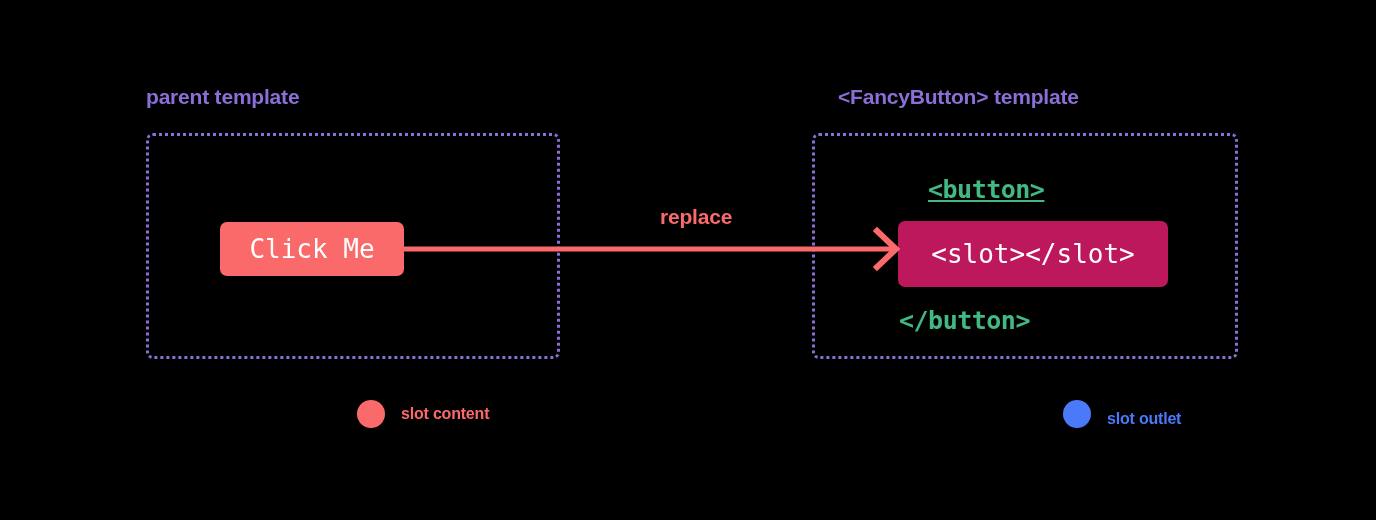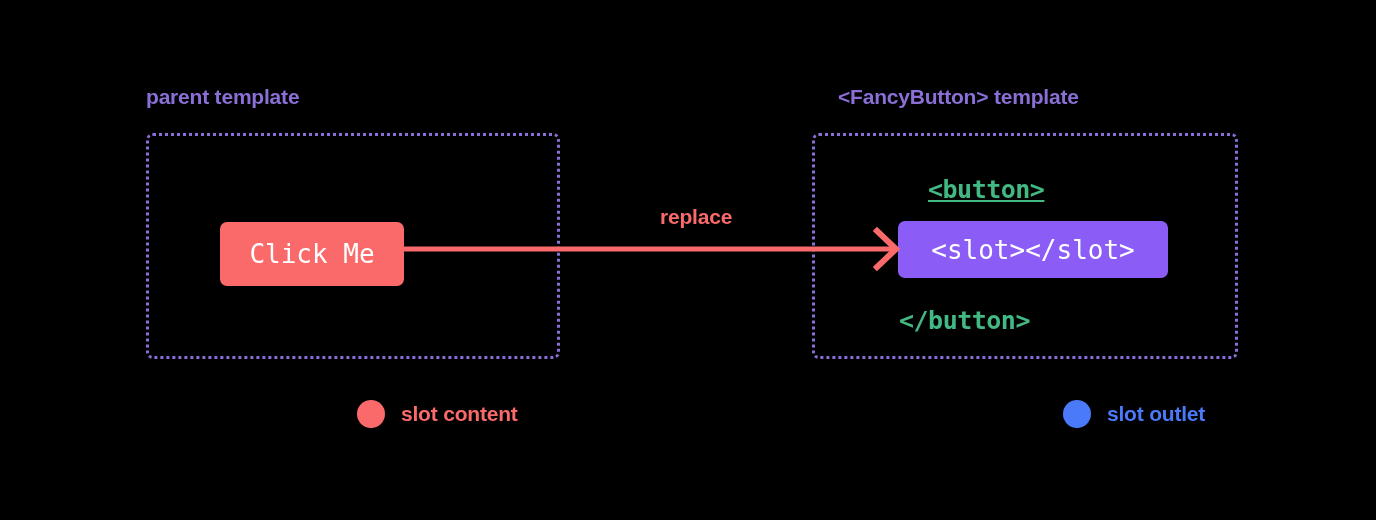--- a/index.html
+++ b/index.html
@@ -62,26 +62,26 @@
     align-items: center;
     justify-content: center;
     border-radius: 7px;
     font-family: "DejaVu Sans Mono", "Liberation Mono", monospace;
     font-size: 26px;
     letter-spacing: 0px;
     color: #FFFFFF;
     white-space: nowrap;
   }
   #pill-slot-content {
-    left: 220px; top: 222px; width: 184px; height: 64px;
+    left: 220px; top: 222px; width: 184px; height: 54px;
     background: #FB6A6A;
   }
   #pill-slot-outlet {
-    left: 898px; top: 221px; width: 270px; height: 57px;
-    background: #8b5cf6;
+    left: 898px; top: 221px; width: 270px; height: 66px;
+    background: #be185d;
   }
 
   
   #arrow-svg {
     position: absolute;
     left: 395px;
     top: 210px;
     width: 520px;
     height: 80px;
     overflow: visible;
@@ -100,33 +100,33 @@
   }
 
   
   .legend-item {
     position: absolute;
     display: flex;
     align-items: center;
     gap: 16px;
   }
   #legend-slot-content { left: 357px; top: 400px; }
-  #legend-slot-outlet  { left: 1063px; top: 400px; }
+  #legend-slot-outlet  { left: 1063px; top: 400px; align-items: flex-end; }
   .legend-dot {
     width: 28px;
     height: 28px;
     border-radius: 50%;
     flex: none;
   }
   #legend-dot-red  { background: #FB6A6A; }
   #legend-dot-blue { background: #4A7AFA; }
   .legend-text {
     font-family: "Liberation Sans", sans-serif;
     font-weight: bold;
-    font-size: 21px;
+    font-size: 16px;
     letter-spacing: -0.2px;
     white-space: nowrap;
   }
   #legend-text-red  { color: #FB6A6A; }
   #legend-text-blue { color: #4A7AFA; }
 </style>
 </head>
 <body>
 
 <div id="canvas">

